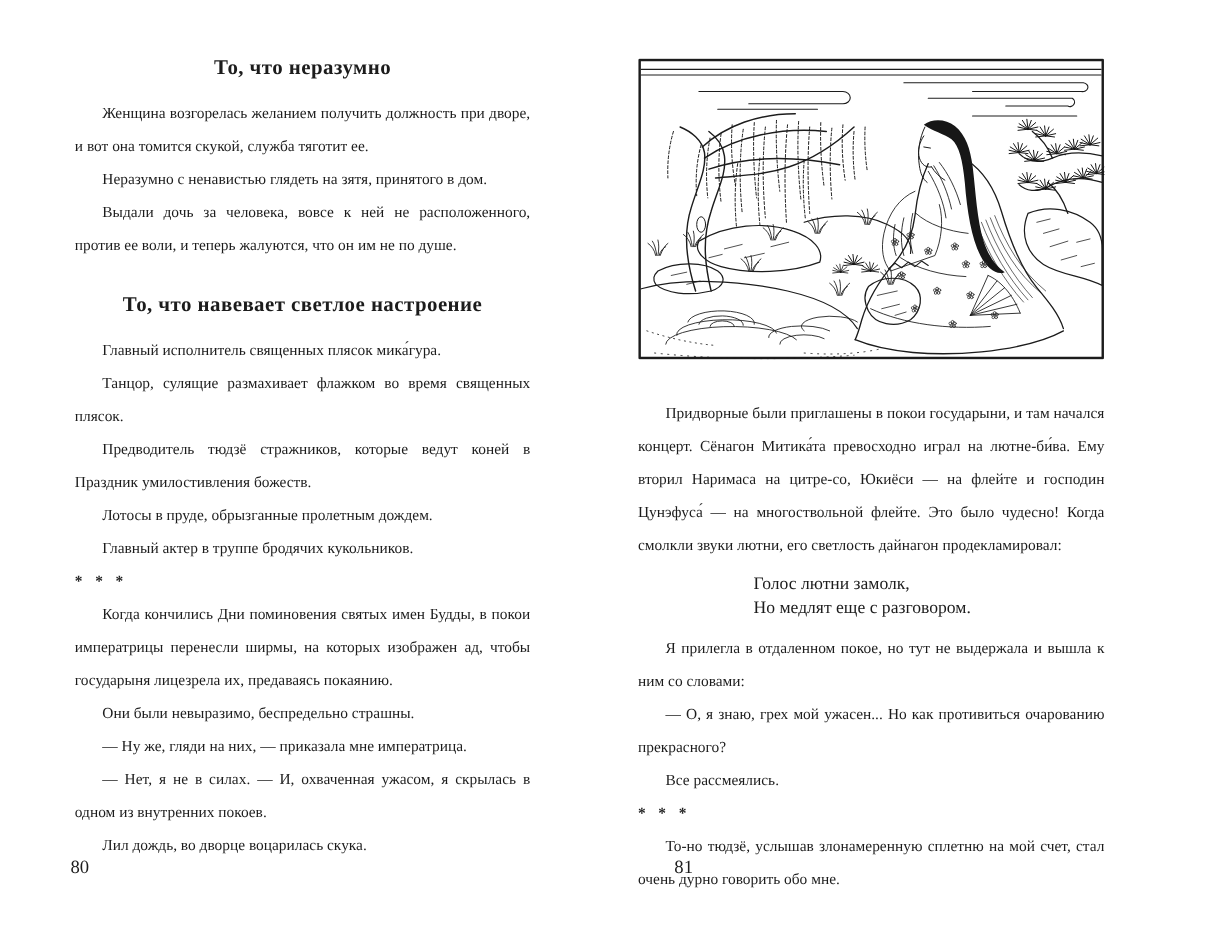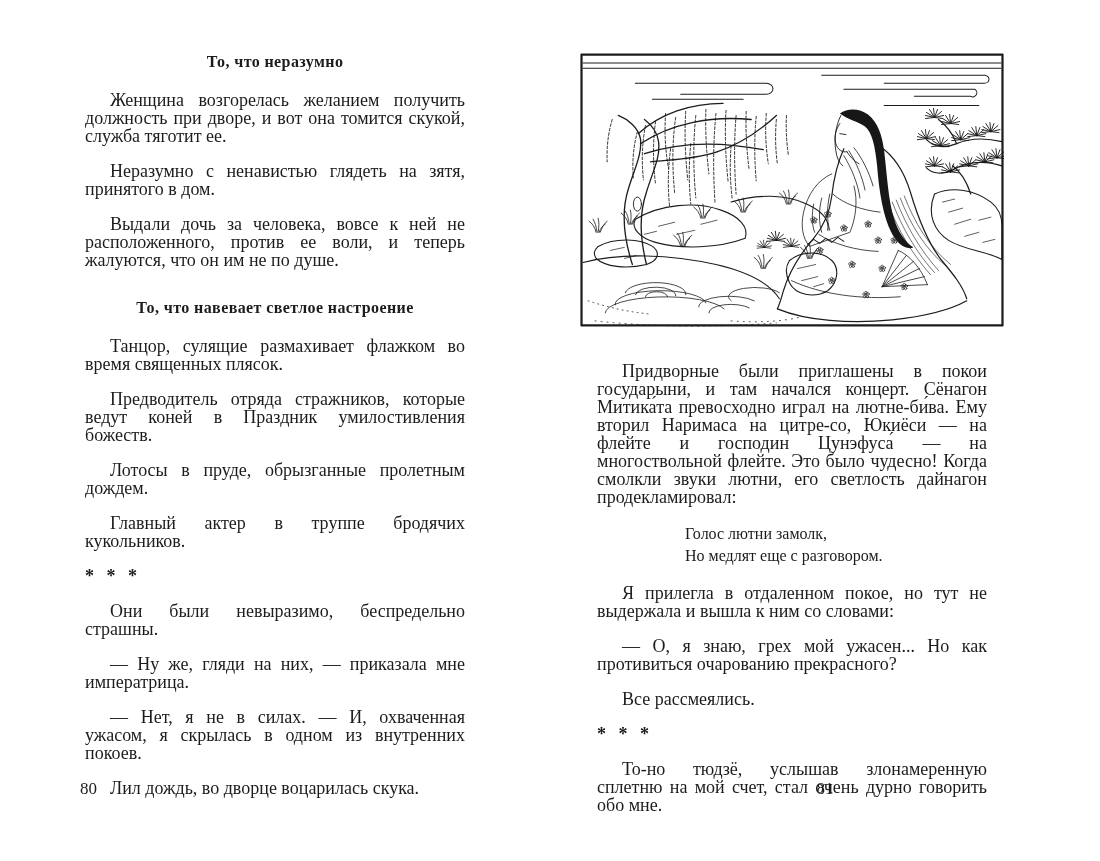--- a/index.html
+++ b/index.html
@@ -10,28 +10,28 @@
     color: #1c1c1c;
     position: relative;
     overflow: hidden;
   }
   .spread { position: absolute; inset: 0; }
   .page-col { position: absolute; }
   .page-left  { left: 68px;  top: 50px; width: 414px; }
   .page-right { left: 580px; top: 53px; width: 424px; }
 
   .body-text p {
-    margin: 17px;
-    font-size: 18px;
-    line-height: 18px;
+    margin: 0;
+    font-size: 14px;
+    line-height: 30px;
     text-align: justify;
     text-indent: 25px;
   }
   h2.section-heading {
-    font-size: 16px;
+    font-size: 19px;
     line-height: 24px;
     font-weight: bold;
     text-align: center;
     letter-spacing: 0.4px;
     margin: 0 0 15px 0;
   }
   h2.section-heading.with-gap { margin-top: 27px; }
 
   .sep {
     text-align: center;
@@ -46,46 +46,48 @@
   }
   .verse div {
     font-size: 16px;
     line-height: 22px;
   }
   .pageno {
     position: absolute;
     top: 779px;
     font-size: 17px;
   }
-  .pageno-left  { left: 80px; font-family: Liberation Serif, serif; }
-  .pageno-right { left: 613px; width: 424px; text-align: center; }
+  .pageno-left  { left: 64px; font-family: Liberation Serif, serif; }
+  .pageno-right { left: 613px; width: 424px; text-align: left; }
 
   .illustration-box { width: 424px; height: 274px; }
   .right-text { margin-top: 35px; }
   svg { display: block; }
 </style>
 </head>
 <body>
 
 <div class="spread">
 
   <div class="page-col page-left body-text">
     <h2 class="section-heading">То, что неразумно</h2>
     <p>Женщина возгорелась желанием получить должность при дворе, и вот она томится скукой, служба тяготит ее.</p>
     <p>Неразумно с ненавистью глядеть на зятя, принятого в дом.</p>
     <p>Выдали дочь за человека, вовсе к ней не расположенного, против ее воли, и теперь жалуются, что он им не по душе.</p>
 
     <h2 class="section-heading with-gap">То, что навевает светлое настроение</h2>
+    <p>Главный исполнитель священных плясок мика́гура.</p>
     <p>Танцор, сулящие размахивает флажком во время священных плясок.</p>
-    <p>Предводитель отряда стражников, которые ведут коней в Праздник умилостивления божеств.</p>
+    <p>Предводитель тюдзё стражников, которые ведут коней в Праздник умилостивления божеств.</p>
     <p>Лотосы в пруде, обрызганные пролетным дождем.</p>
     <p>Главный актер в труппе бродячих кукольников.</p>
 
     <p class="sep">* * *</p>
 
+    <p>Когда кончились Дни поминовения святых имен Будды, в покои императрицы перенесли ширмы, на которых изображен ад, чтобы государыня лицезрела их, предаваясь покаянию.</p>
     <p>Они были невыразимо, беспредельно страшны.</p>
     <p>— Ну же, гляди на них, — приказала мне императрица.</p>
     <p>— Нет, я не в силах. — И, охваченная ужасом, я скрылась в одном из внутренних покоев.</p>
     <p>Лил дождь, во дворце воцарилась скука.</p>
   </div>
 
   <div class="page-col page-right">
 
     <div class="illustration-box">
       <svg width="424" height="274" viewBox="0 0 421 272" xmlns="http://www.w3.org/2000/svg" stroke="#1c1c1c" fill="none" stroke-linecap="round" stroke-linejoin="round">

